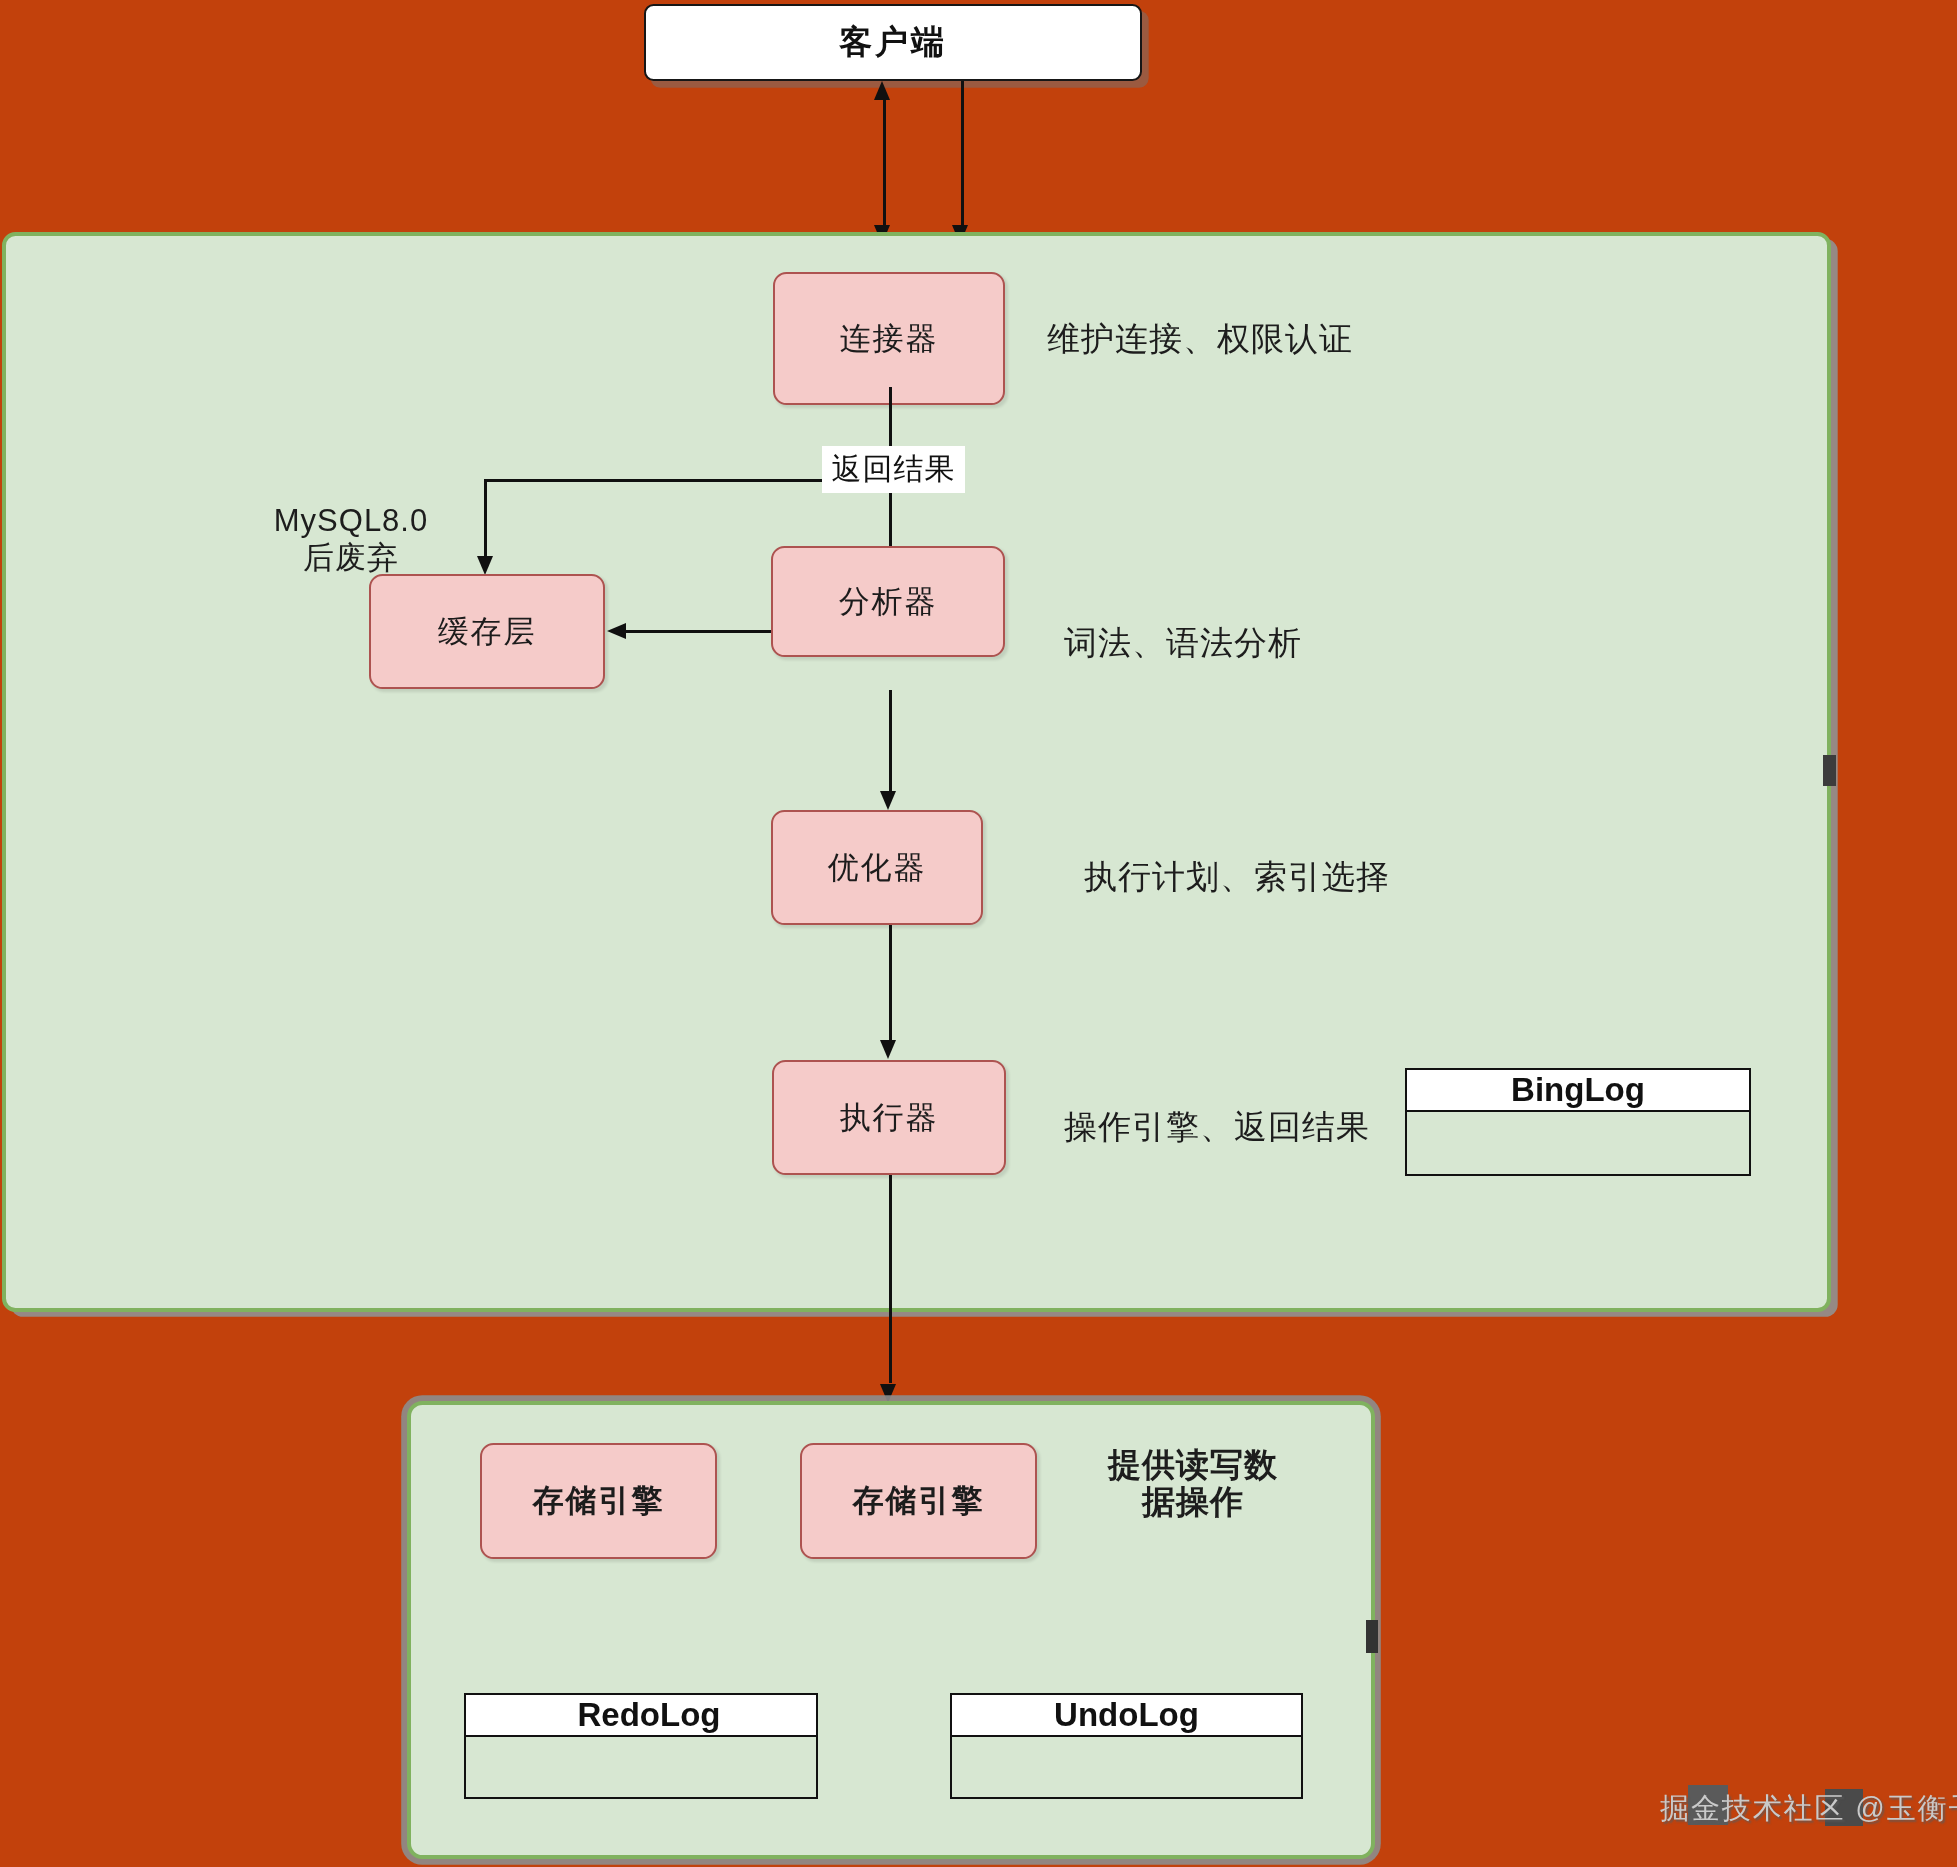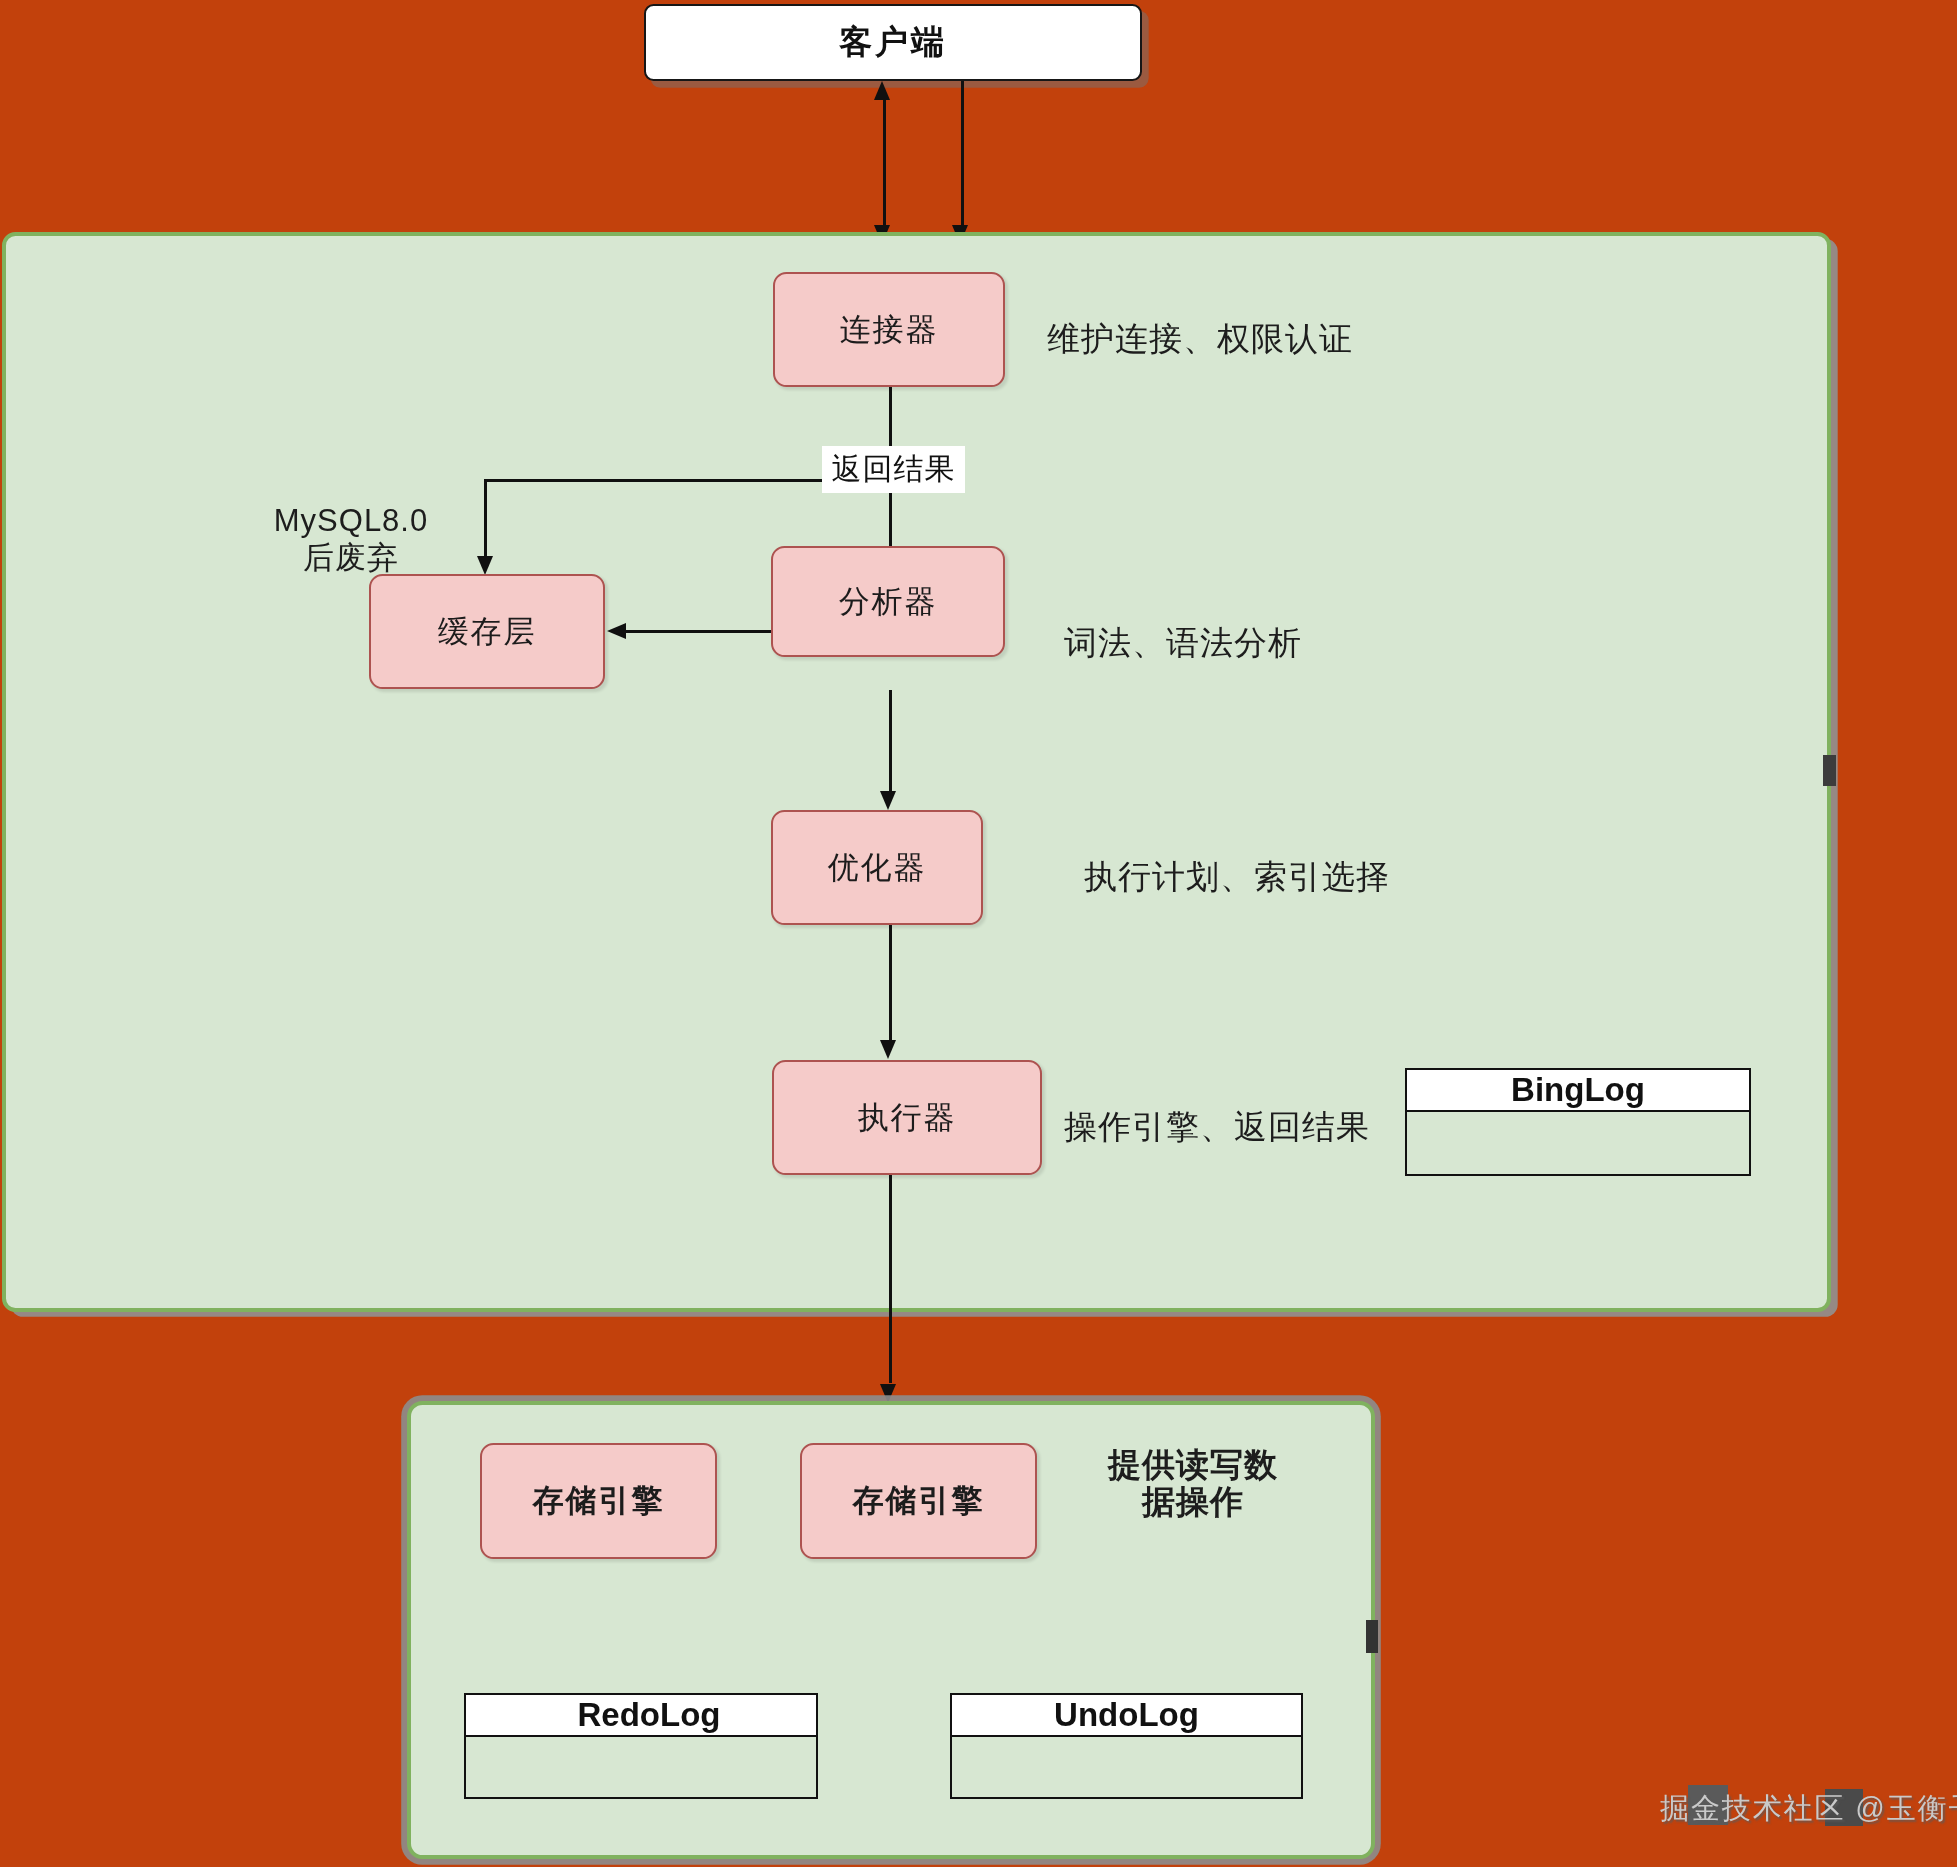--- a/index.html
+++ b/index.html
@@ -62,21 +62,21 @@
   </div>
 
   <div class="vline" style="left:883px;top:96px;height:134px;"></div>
   <div class="arr-up" style="left:874px;top:81px;"></div>
   <div class="arr-down" style="left:874px;top:225px;"></div>
   <div class="vline" style="left:961px;top:81px;height:150px;"></div>
   <div class="arr-down" style="left:952px;top:225px;"></div>
 
   <div class="green-layer" style="left:1.9px;top:232px;width:1829px;height:1080px;box-shadow:7.7px 5.8px 0 -1px rgba(145,145,145,0.9);"></div>
 
-  <div class="node" style="left:773px;top:272px;width:232px;height:115px;">
+  <div class="node" style="left:773px;top:272px;width:232px;height:133px;">
     <span>连接器</span>
   </div>
   <div class="annot" style="left:1047px;top:311px;">维护连接、权限认证</div>
 
   <div class="vline" style="left:889px;top:387px;height:187px;"></div>
   <div class="arr-down" style="left:880px;top:556px;"></div>
 
   <div class="hline" style="left:484px;top:479px;width:406px;"></div>
   <div class="vline" style="left:484px;top:479px;height:79px;"></div>
   <div class="arr-down" style="left:477px;top:556px;"></div>
@@ -103,21 +103,21 @@
   <div class="arr-down" style="left:880px;top:791px;"></div>
 
   <div class="node" style="left:771px;top:810px;width:212px;height:115px;">
     <span>优化器</span>
   </div>
   <div class="annot" style="left:1084px;top:849px;">执行计划、索引选择</div>
 
   <div class="vline" style="left:889px;top:925px;height:117px;"></div>
   <div class="arr-down" style="left:880px;top:1040px;"></div>
 
-  <div class="node" style="left:772px;top:1060px;width:270px;height:115px;font-family:Liberation Mono, monospace;">
+  <div class="node" style="left:772px;top:1060px;width:234px;height:115px;font-family:Liberation Mono, monospace;">
     <span>执行器</span>
   </div>
   <div class="annot" style="left:1064px;top:1099px;">操作引擎、返回结果</div>
 
   <div class="tbl" style="left:1405px;top:1068px;width:346px;height:108px;">
     <div class="tbl-hd" style="height:42px;">BingLog</div>
   </div>
 
   <div class="vline" style="left:889px;top:1175px;height:208px;"></div>
   <div class="arr-down" style="left:880px;top:1384px;"></div>

